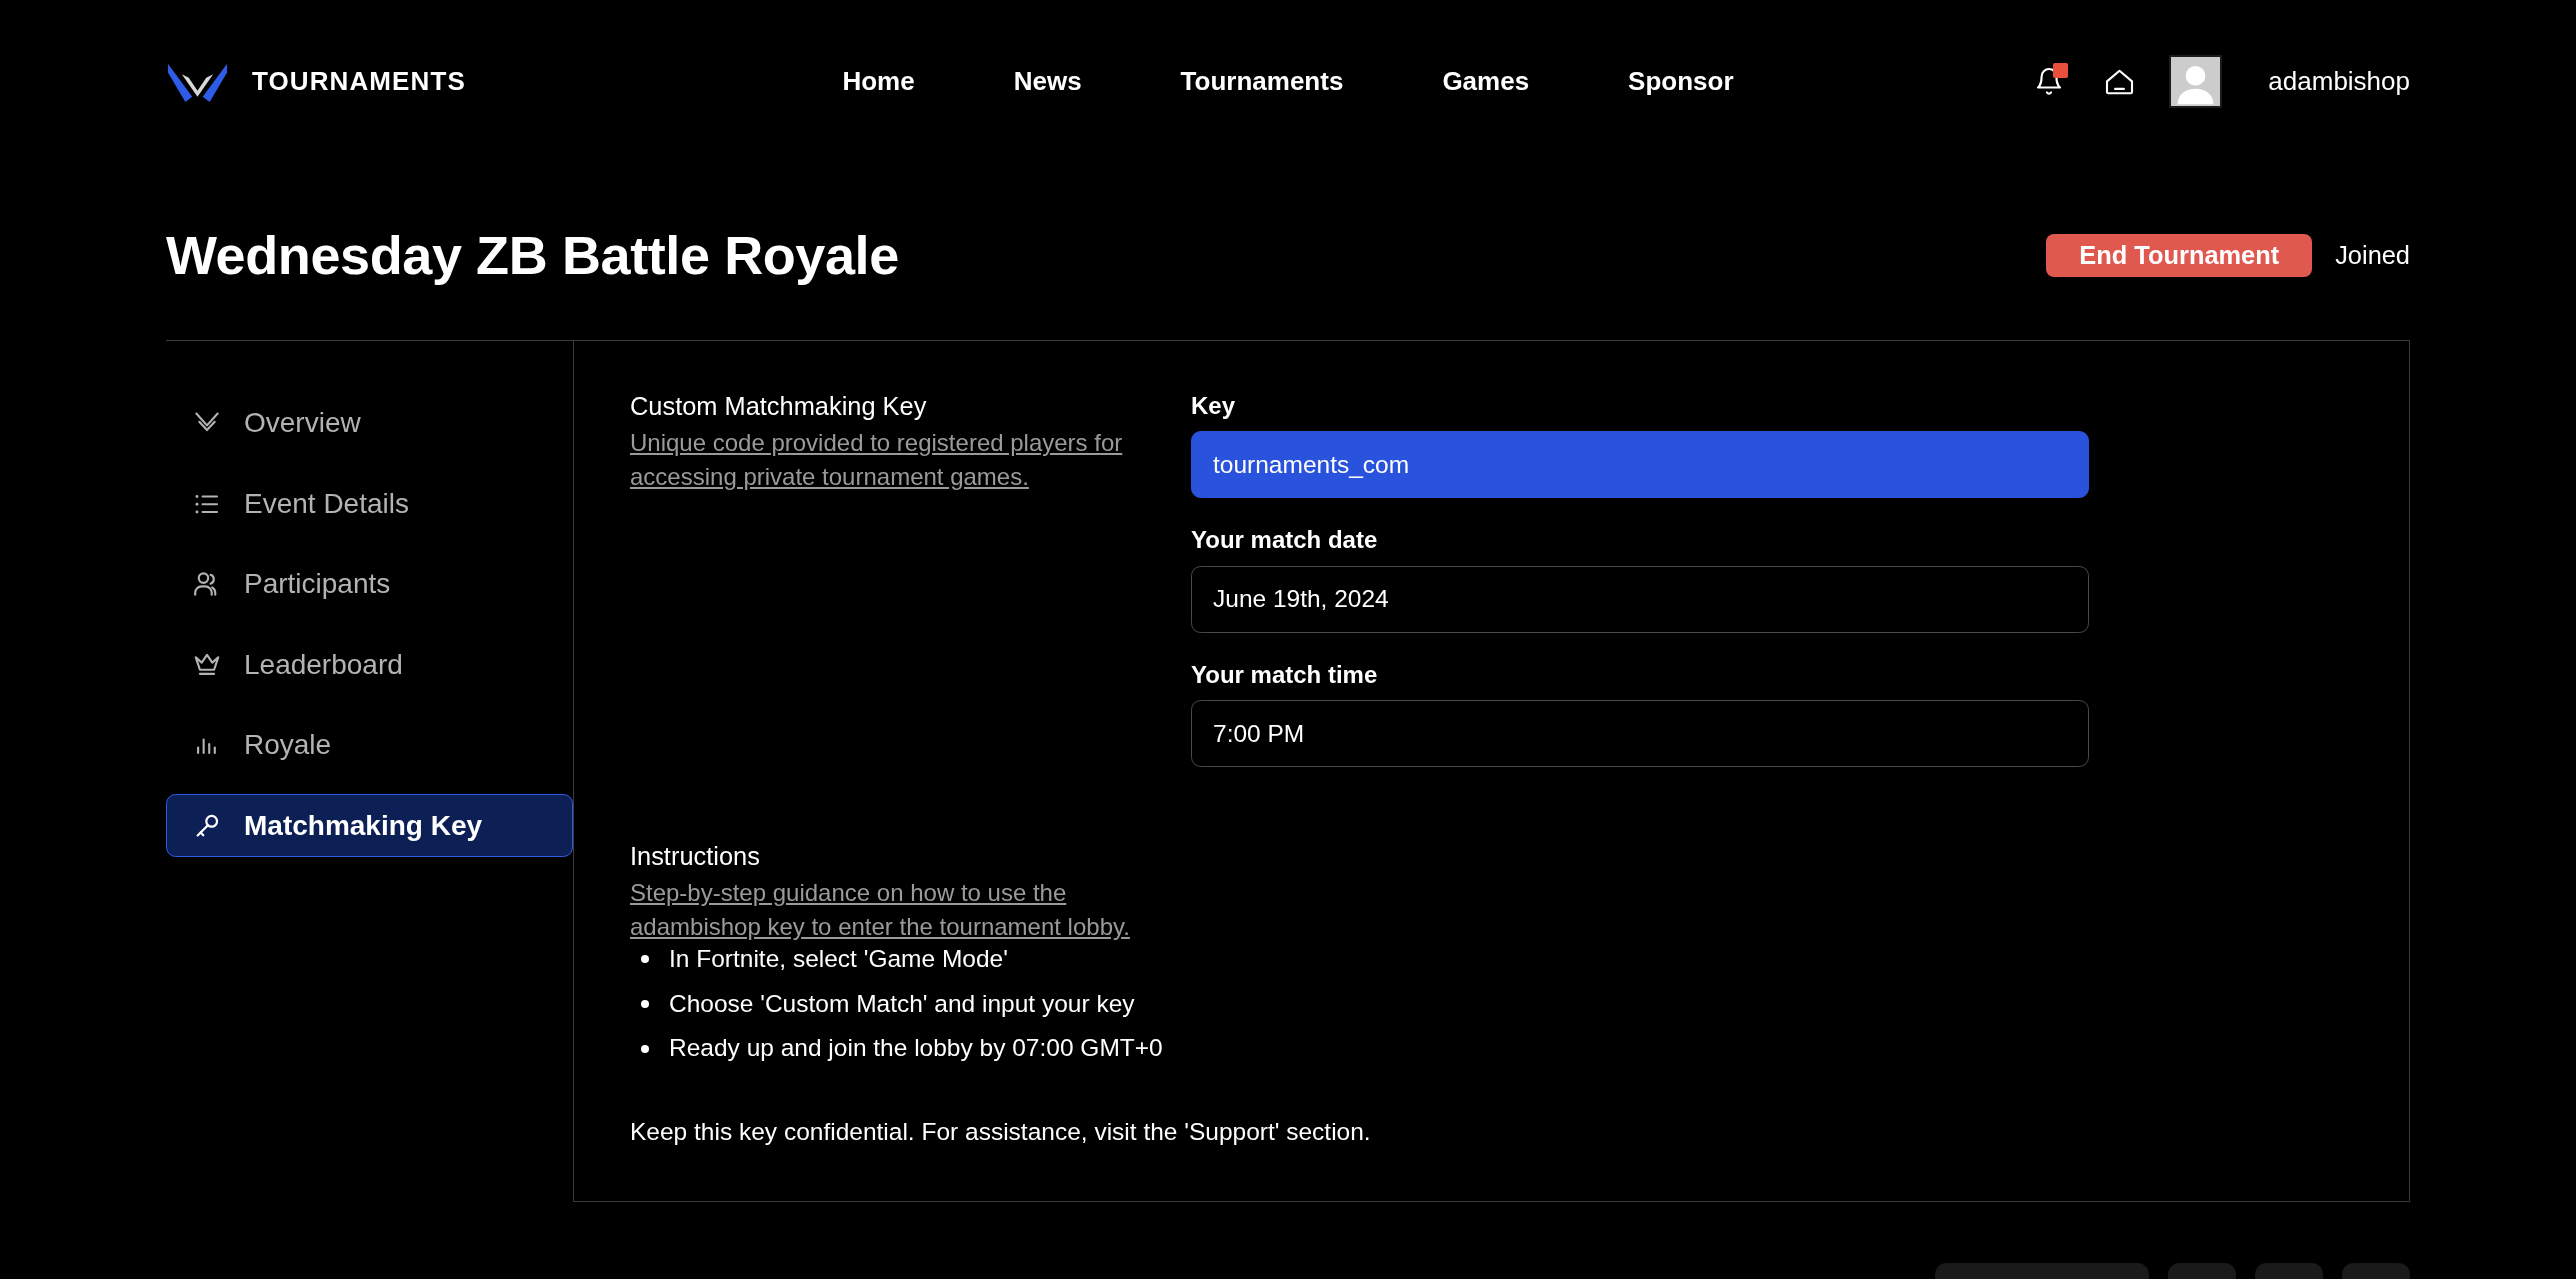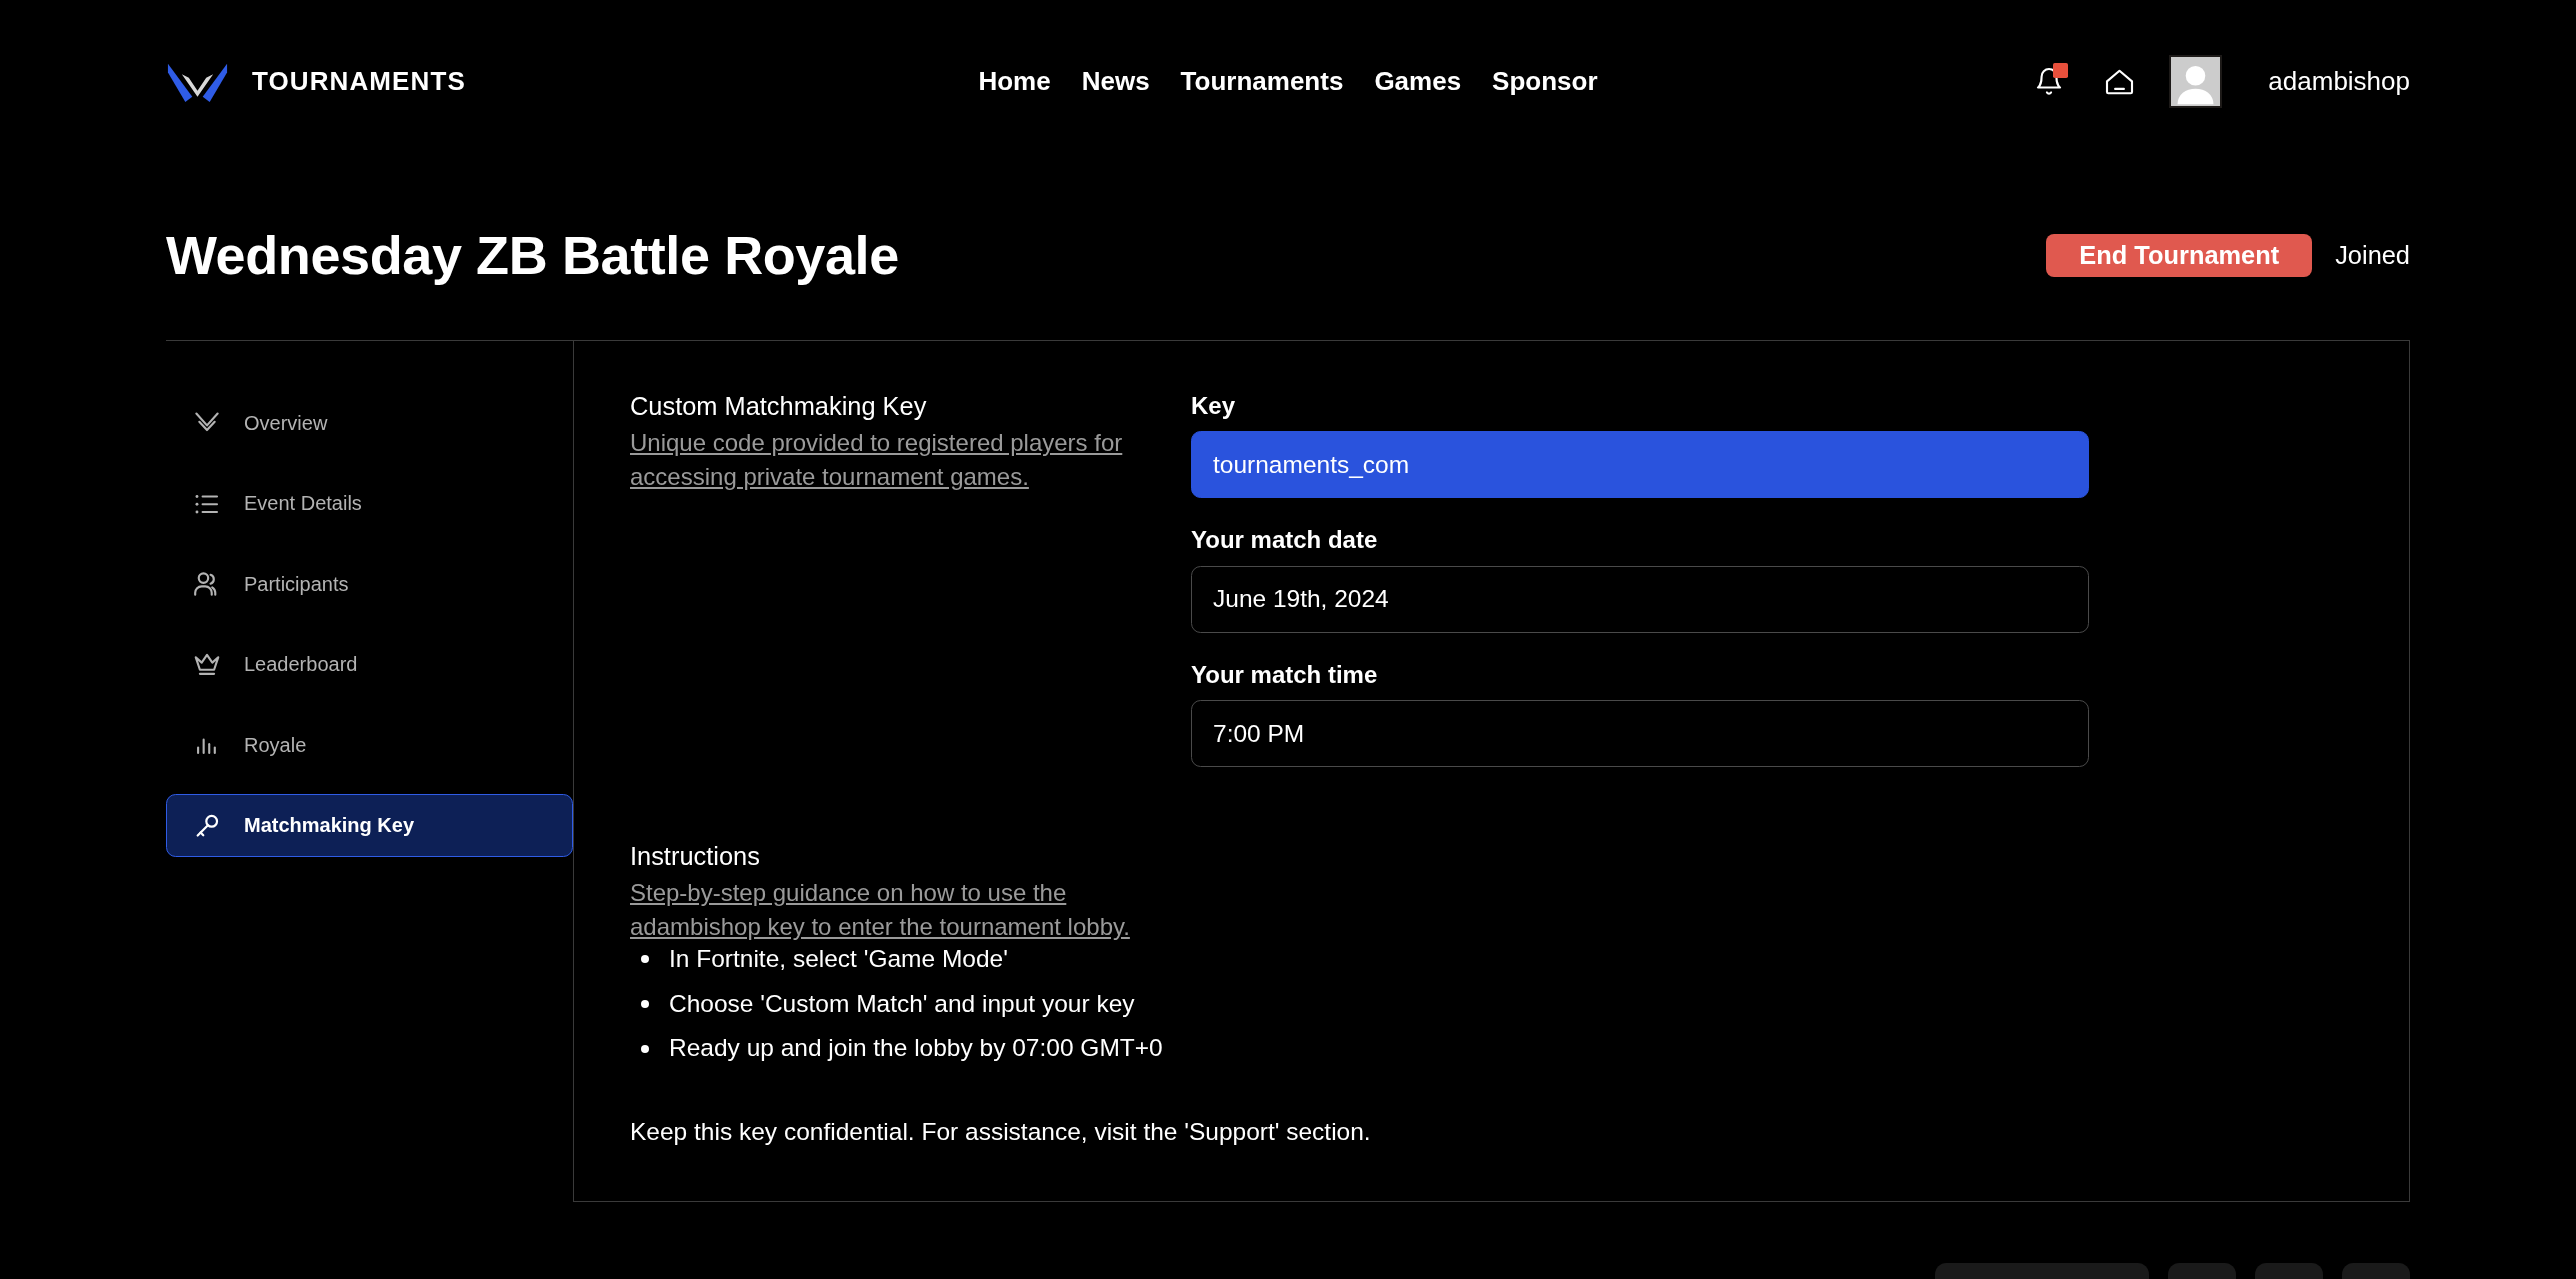--- a/index.html
+++ b/index.html
@@ -20,21 +20,21 @@
   }
   .brand { display:flex; align-items:center; gap:23px; }
   .brand-mark { width:63px; height:40px; display:block; }
   .brand-name {
     font-size:26px; font-weight:700; letter-spacing:1.1px;
     color:#ffffff;
   }
 
   .nav {
     position:absolute; left:50%; transform:translateX(-50%);
-    display:flex; align-items:flex-start; gap:31px;
+    display:flex; align-items:flex-start; gap:99px;
   }
   .nav-item {
     font-size:26px; font-weight:700; color:#ffffff;
     cursor:pointer; white-space:nowrap;
   }
 
   .header-right {
     margin-left:auto; display:flex; align-items:center; gap:30px;
   }
   .icon-btn { position:relative; width:40px; height:40px; display:flex; align-items:center; justify-content:center; cursor:pointer; }
@@ -89,21 +89,21 @@
   .sidebar {
     width:407px; flex:none;
     padding-top:51px;
     display:flex; flex-direction:column; gap:17.5px;
   }
   .side-item {
     display:flex; align-items:center; gap:21px;
     padding:14px 23px;
     border-radius:9.6px;
     color:#b3b3b3;
-    font-size:20px;
+    font-size:28px;
     cursor:pointer;
     border:0.9px solid transparent;
   }
   .side-item .side-ico { width:33px; height:33px; display:flex; align-items:center; justify-content:center; flex:none; }
   .side-item.active {
     background:#0d2056;
     border:0.9px solid #2f5ce6;
     color:#ffffff;
     font-weight:700;
   }

